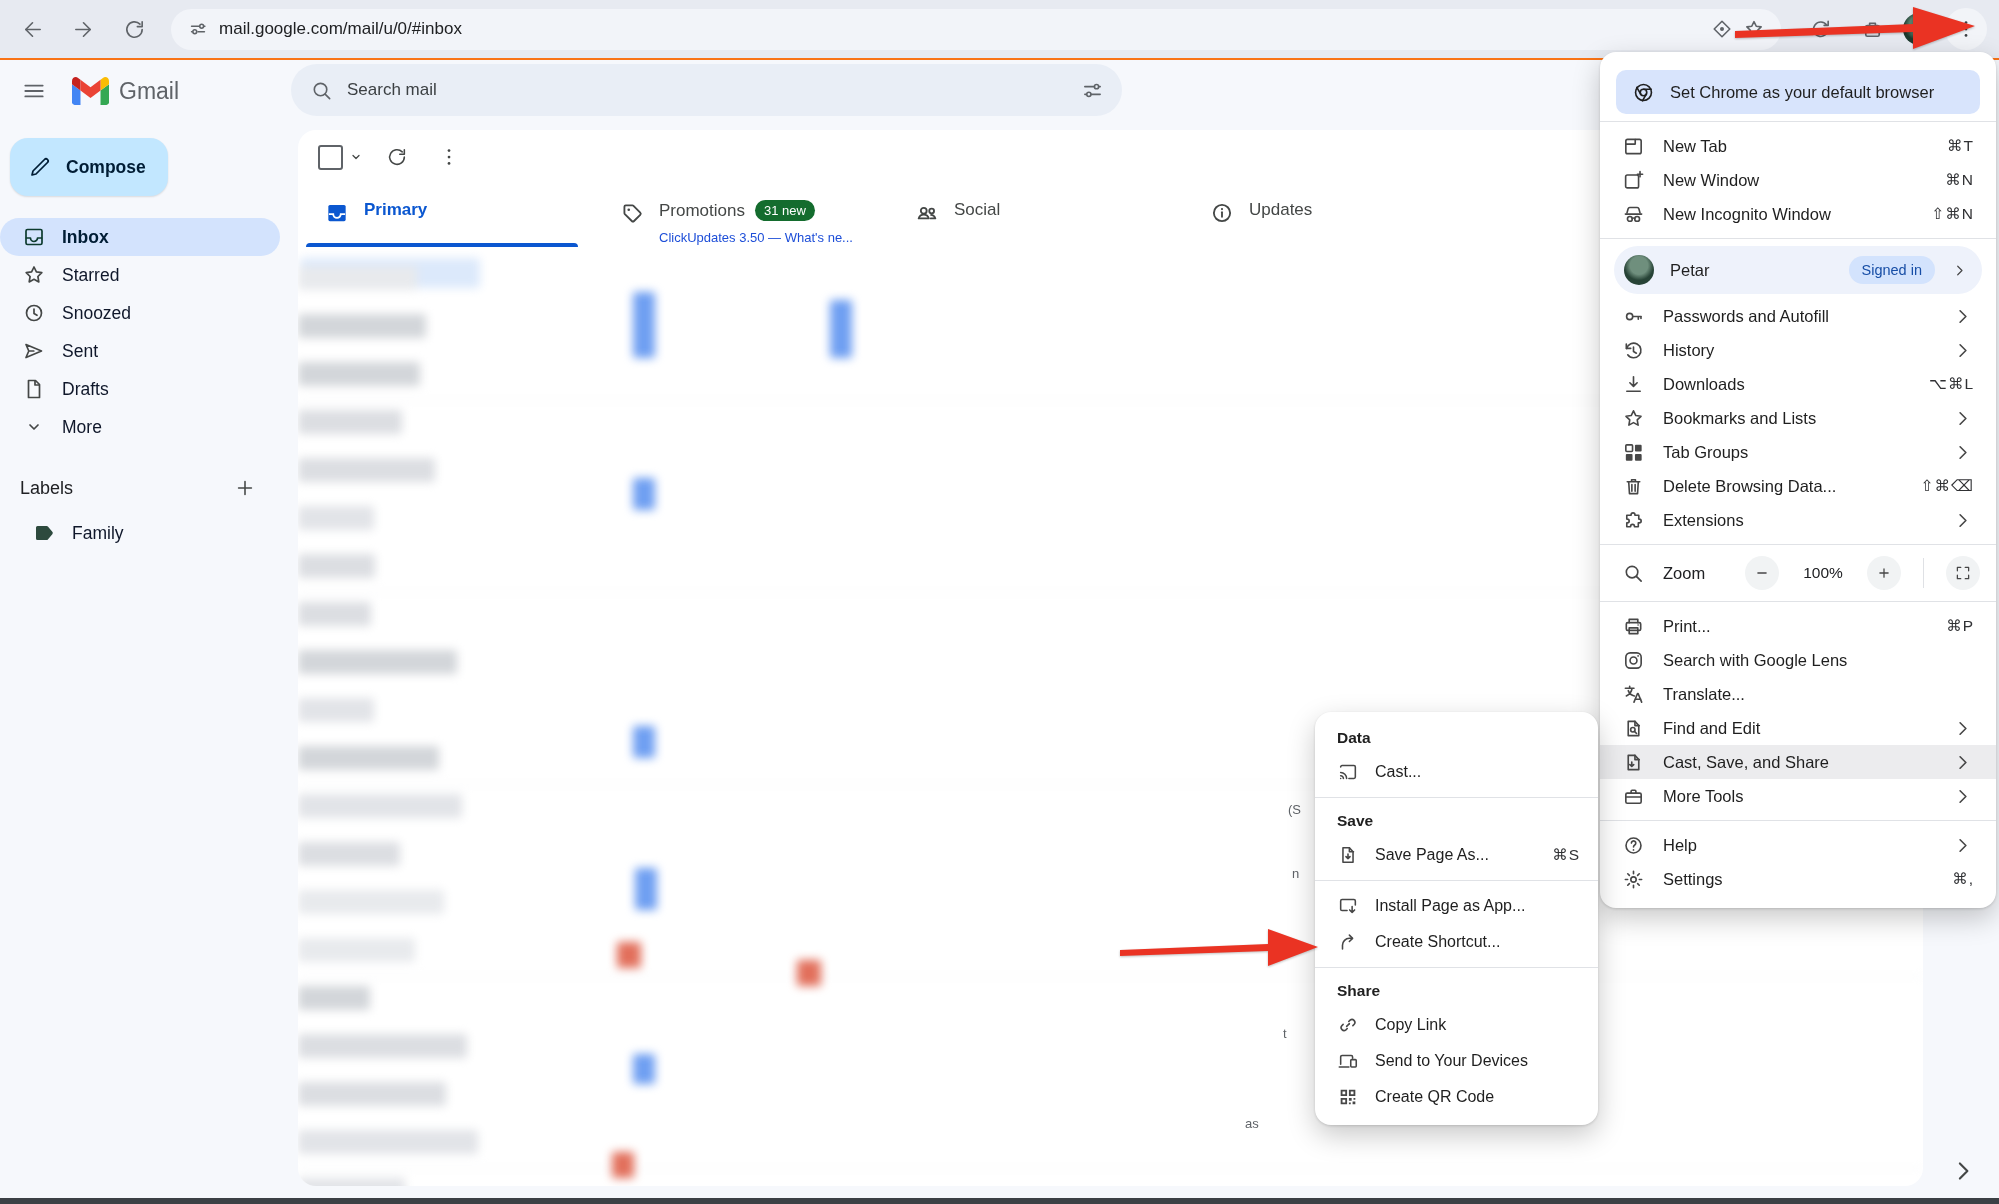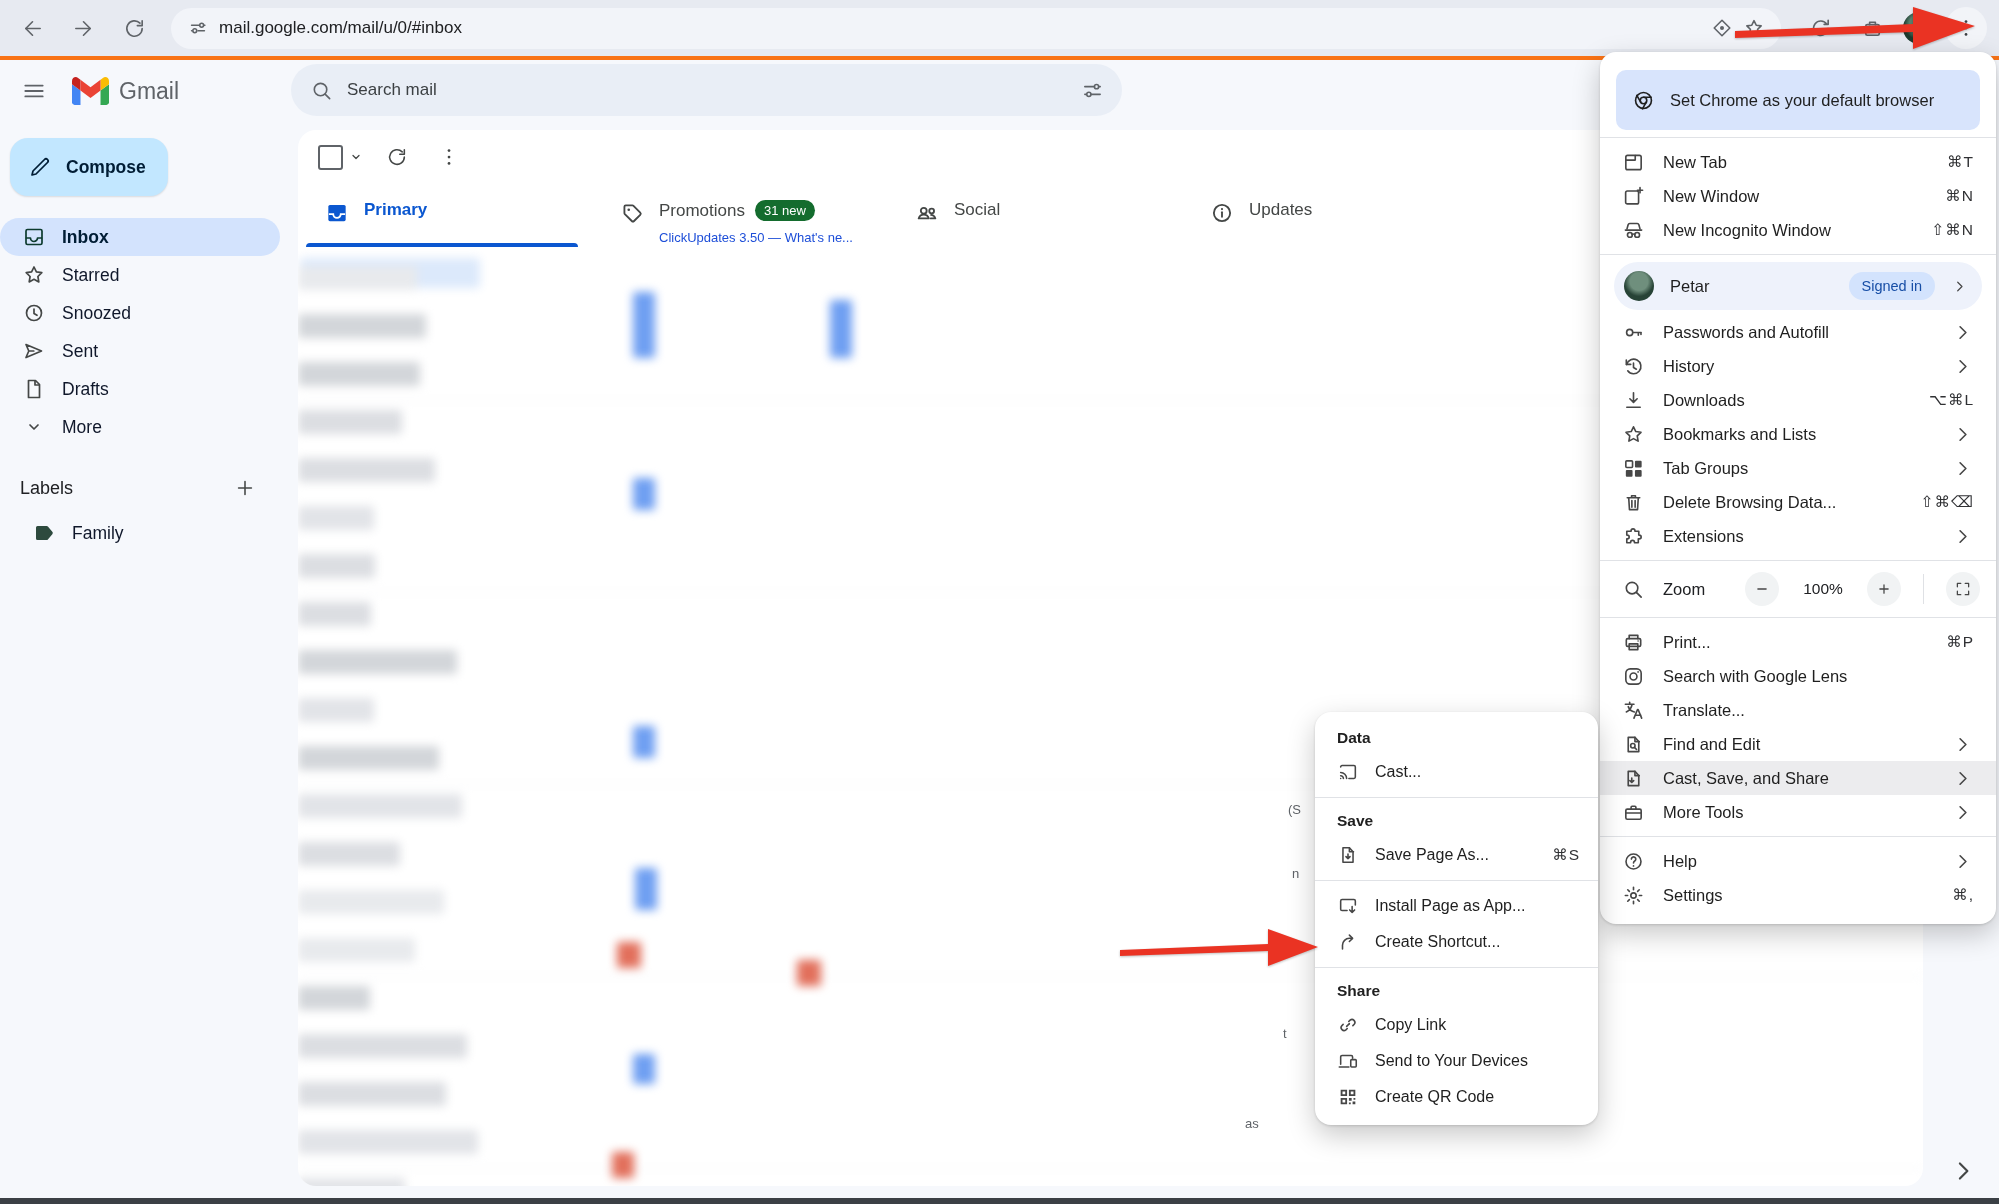--- a/index.html
+++ b/index.html
@@ -3,21 +3,21 @@
 <meta charset="utf-8">
 <style>
   html,body{margin:0;padding:0;background:#fff;}
   #root{position:relative;width:1999px;height:1204px;background:#f6f8fc;overflow:hidden;
         font-family:"Liberation Sans",sans-serif;color:#202124;}
   .ic{display:inline-flex;align-items:center;justify-content:center;flex:0 0 auto;}
   .ic svg{width:100%;height:100%;}
 
   
   #toolbar{position:absolute;left:0;top:0;width:1999px;height:60px;background:#e7eaf1;
-           border-bottom:4px solid #f97316;display:flex;align-items:center;padding:0 12px;box-sizing:border-box;gap:10px;}
+           border-bottom:2px solid #f97316;display:flex;align-items:center;padding:0 12px;box-sizing:border-box;gap:10px;}
   .tb-btn{width:42px;height:42px;border-radius:50%;display:flex;align-items:center;justify-content:center;color:#5f6368;}
   .tb-btn .ic{width:23px;height:23px;}
   #urlbar{display:flex;align-items:center;height:41px;border-radius:21px;background:#f2f4f9;
           padding:0 16px;box-sizing:border-box;width:1648px;margin-left:6px;gap:10px;}
   #urlbar .ic{width:22px;height:22px;color:#5f6368;}
   #url-text{font-size:17px;color:#202124;flex:1;white-space:nowrap;overflow:hidden;}
   #tb-right{display:flex;align-items:center;gap:10px;margin-left:8px;}
   #avatar-toolbar{width:32px;height:32px;border-radius:50%;
       background:radial-gradient(circle at 50% 38%,#57806d 0 38%,#1d3a2e 60%);}
   #kebab-btn{width:42px;height:42px;border-radius:50%;background:#f2f4f8;display:flex;align-items:center;justify-content:center;color:#3c4043;}
@@ -76,21 +76,21 @@
   #skel{position:absolute;left:0;top:120px;right:0;bottom:0;filter:blur(5px);}
   .blk{position:absolute;border-radius:2px;}
   #frag{position:absolute;left:0;top:120px;right:0;bottom:0;font-size:13px;color:#5f6368;}
   .fragment{position:absolute;}
 
   
   .panel{position:absolute;background:#fff;border-radius:16px;
          box-shadow:0 1px 3px rgba(0,0,0,.15),0 10px 28px rgba(0,0,0,.22);}
   #chromeMenu{left:1600px;top:52px;width:396px;padding:10px 0 12px;box-sizing:border-box;z-index:40;}
   #castMenu{left:1315px;top:712px;width:283px;padding:10px 0;box-sizing:border-box;z-index:45;}
-  .m-banner{margin:8px 16px 6px;height:60px;border-radius:10px;background:#d8e4fc;display:flex;align-items:center;
+  .m-banner{margin:8px 16px 6px;height:44px;border-radius:10px;background:#d8e4fc;display:flex;align-items:center;
             gap:15px;padding:0 16px;font-size:16.5px;color:#1f1f1f;}
   .m-banner .ic{width:23px;height:23px;color:#1f1f1f;}
   .m-div{height:1px;background:#e0e2e6;margin:7px 0;}
   .m-row{height:34px;display:flex;align-items:center;gap:18px;padding:0 22px;font-size:16.5px;color:#1f1f1f;}
   .m-row.hl{background:#ececee;}
   .m-row .ic{width:23px;height:23px;color:#474747;}
   .m-label{flex:1;white-space:nowrap;}
   .m-short{font-size:15.5px;color:#303134;letter-spacing:1px;white-space:nowrap;}
   .m-chev{width:17px;height:17px;color:#474747;}
   .m-profile{margin:5px 14px;height:48px;border-radius:24px;background:#eef2fb;display:flex;align-items:center;

